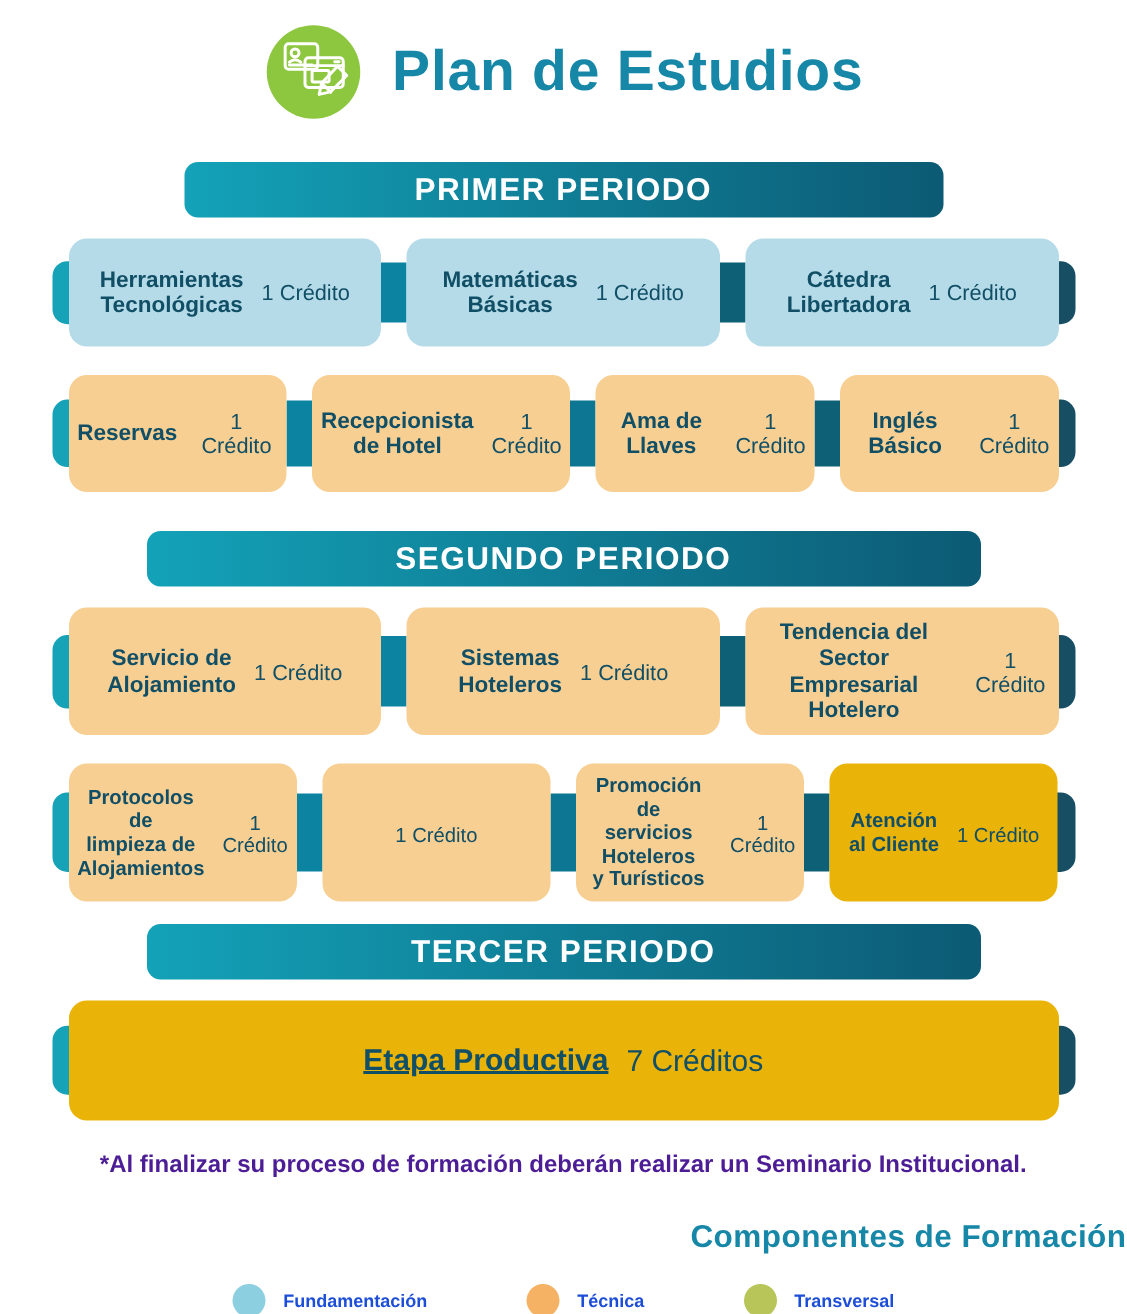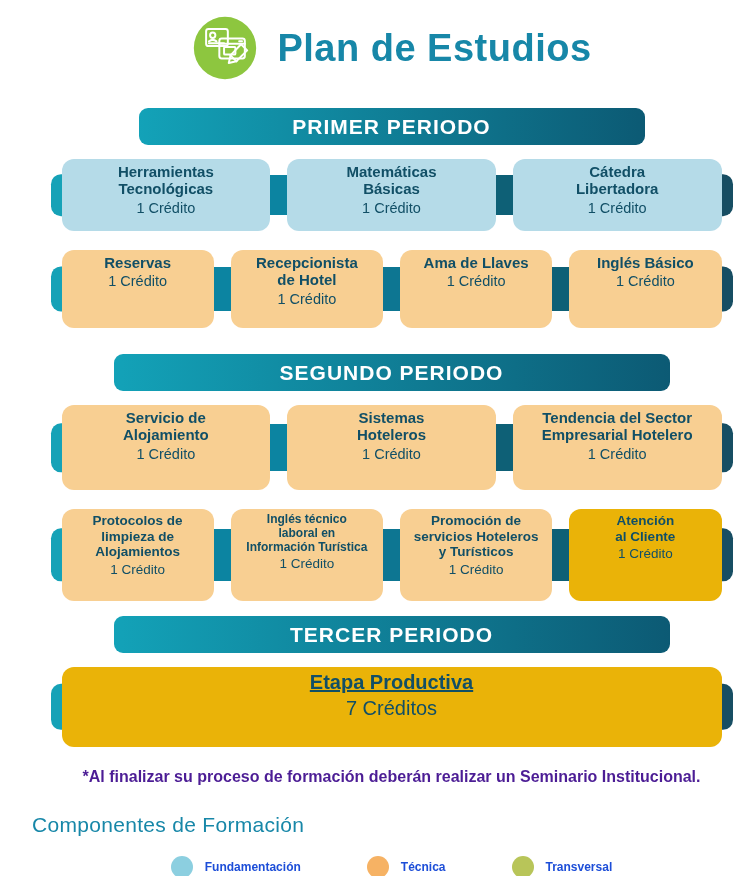--- a/index.html
+++ b/index.html
@@ -1,17 +1,17 @@
 <!DOCTYPE html>
 <html><head>
 <meta charset="utf-8">
 <style>
   * { margin:0; padding:0; box-sizing:border-box; }
   body { background:#ffffff; font-family:"Liberation Sans", sans-serif; }
-  .page { width:751px; height:876px; background:#ffffff; overflow:hidden; padding-top:12px;padding-left:32px; }
+  .page { width:751px; height:876px; background:#ffffff; overflow:hidden; padding-top:12px; }
 
   
   .header { display:flex; align-items:center; justify-content:center; gap:18px; height:72px; margin-bottom:24px; }
   .logo svg { display:block; }
   .title { font-size:38px; font-weight:700; color:#1787a8; letter-spacing:.5px; }
 
   
   .period-bar { height:37px; width:556px; margin:0 auto 14px; border-radius:9px;
     background:linear-gradient(90deg,#13a2b8 0%, #0c5a74 100%);
     display:flex; align-items:center; justify-content:center; }
@@ -20,22 +20,22 @@
 
   
   .row { display:flex; align-items:stretch; width:660px; margin:0 auto; position:relative; }
   .row + .row { margin-top:19px; }
   .p0 .r0 { height:72px; } .p0 .r1 { height:78px; }
   .p1 .r0 { height:85px; } .p1 .r1 { height:92px; }
   .p2 .r0 { height:80px; }
   .p1 { margin-top:26px; } .p2 { margin-top:15px; }
 
   .card { flex:1; border-radius:12px; position:relative; z-index:1;
-    display:flex; flex-direction:column; align-items:center;
-    text-align:center; padding:4px 6px; }
+    display:flex; flex-direction:row; justify-content:center; align-items:center;
+    text-align:center; padding:4px 6px;gap:12px; }
   .comp-fundamentacion { background:#b5dbe8; }
   .comp-tecnica { background:#f8cf92; }
   .comp-transversal { background:#eab308; }
   .card-title { font-weight:700; font-size:15px; line-height:1.15; white-space:pre-line; color:#114f66; }
   .card-credits { font-size:14.5px; color:#114f66; margin-top:2px; }
   .p1 .r1 .card-title { font-size:13.5px; }
   .p1 .r1 .card:nth-of-type(2) .card-title { font-size:12px; }
   .p1 .r1 .card-credits { font-size:13.5px; }
   .p2 .card-title { font-size:20px;text-decoration:underline; }
   .p2 .card-credits { font-size:20px; margin-top:3px; }
@@ -45,21 +45,21 @@
   .conn-s1 { background:#0c84a1; }
   .conn-s2 { background:#0d7692; }
   .conn-s3 { background:#0e6076; }
   .tab-left, .tab-right { position:absolute; top:50%; transform:translateY(-50%);
     width:22px; height:58%; border-radius:10px; z-index:0; }
   .tab-left { left:-11px; background:#16a2b7; }
   .tab-right { right:-11px; background:#174e63; }
 
   
   .footnote { margin-top:21px; text-align:center; font-size:16px; font-weight:600; color:#4c1d95; }
-  .legend-title { margin-top:27px; text-align:left; font-size:21px; font-weight:400; color:#1787a8; letter-spacing:.3px; }
+  .legend-title { margin-top:27px; text-align:right; font-size:21px; font-weight:700; color:#1787a8; letter-spacing:.3px; }
   .legend-items { margin-top:19px; display:flex; justify-content:center; gap:66px; }
   .legend-item { display:flex; align-items:center; gap:12px; }
   .dot { width:22px; height:22px; border-radius:50%; display:inline-block; }
   .legend-label { font-size:12px; font-weight:700; color:#1d4ed8; }
 </style>
 </head>
 <body>
 
 <div class="page">
 
@@ -166,23 +166,20 @@
           <div class="row r1">
             <span class="tab-left"></span>
             <div class="card comp-tecnica">
     <div class="card-title">Protocolos de
 limpieza de
 Alojamientos</div>
     <div class="card-credits">1 Crédito</div>
   </div>
             <i class="conn conn-s1"></i>
             <div class="card comp-tecnica">
-    <div class="card-title">Inglés técnico
-laboral en
-Información Turística</div>
     <div class="card-credits">1 Crédito</div>
   </div>
             <i class="conn conn-s2"></i>
             <div class="card comp-tecnica">
     <div class="card-title">Promoción de
 servicios Hoteleros
 y Turísticos</div>
     <div class="card-credits">1 Crédito</div>
   </div>
             <i class="conn conn-s3"></i>

